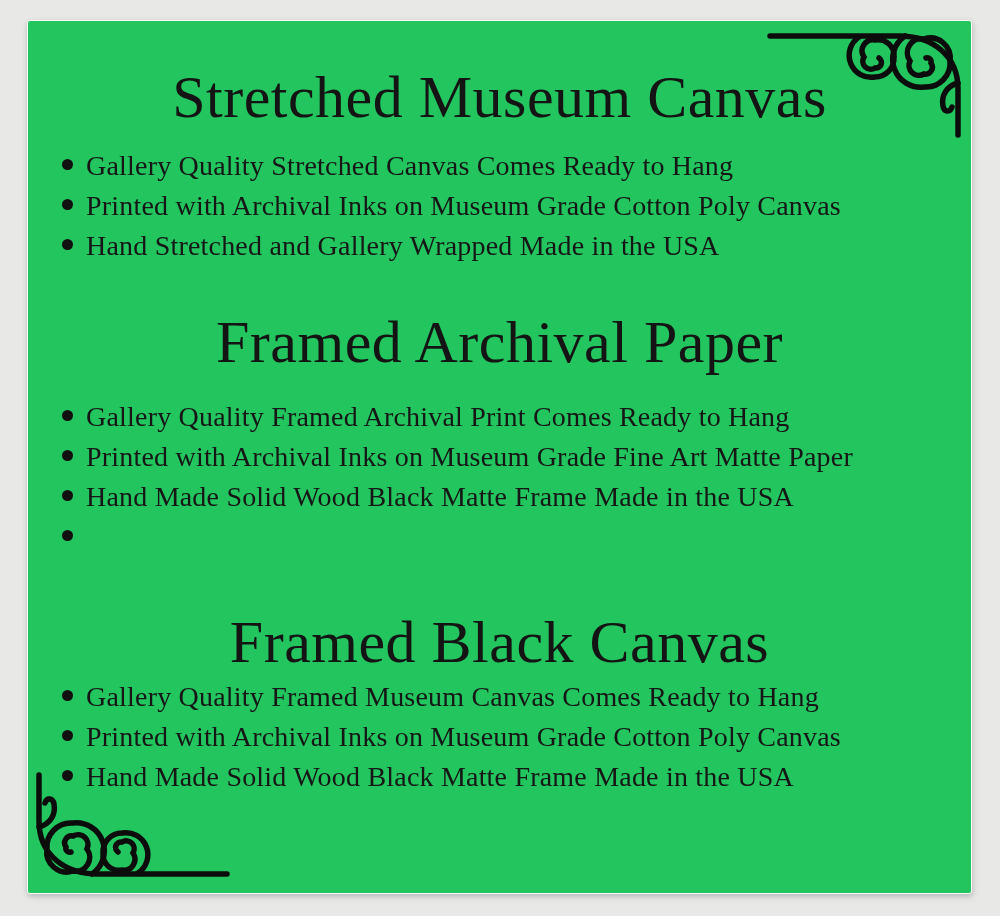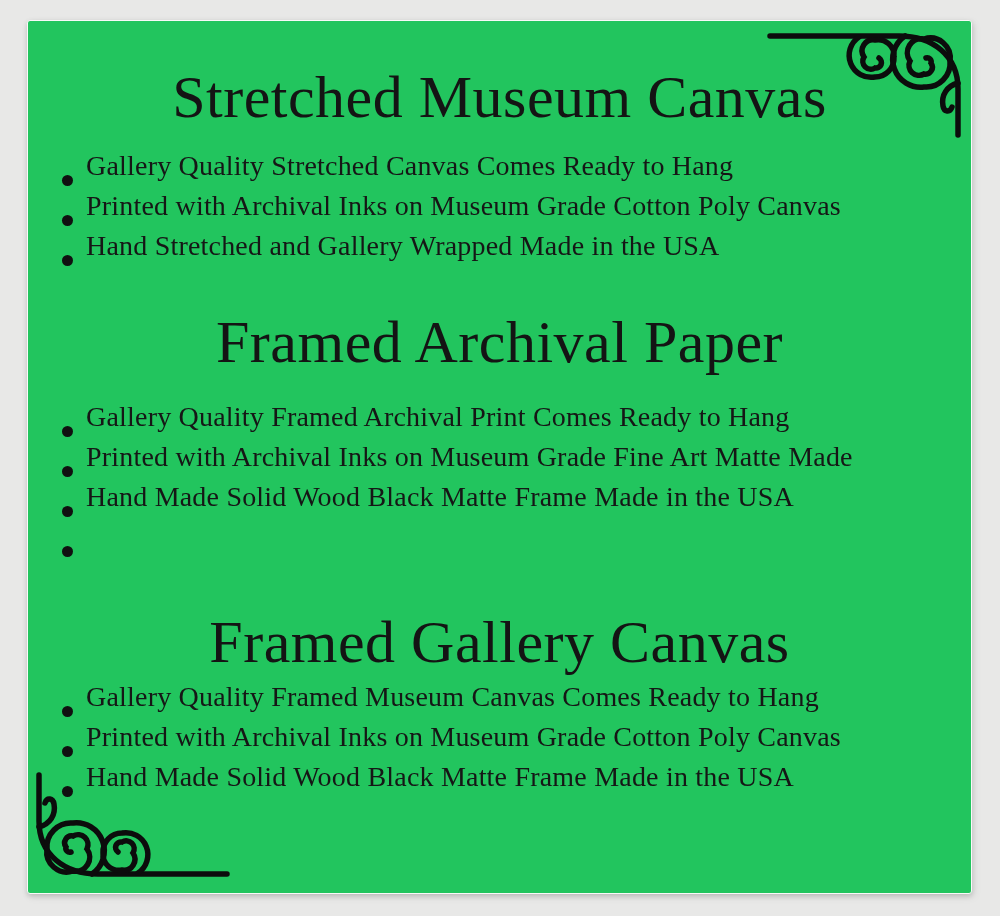--- a/index.html
+++ b/index.html
@@ -34,21 +34,21 @@
     color: #141414;
     letter-spacing: 0.5px;
   }
   .bullets {
     list-style: none;
     margin: 0;
     padding: 0 0 0 34px;
   }
   .bullet {
     display: flex;
-    align-items: flex-end;
+    align-items: center;
     line-height: 40px;
     height: 40px;
     font-size: 28px;
     color: #161616;
     letter-spacing: 0.2px;
     white-space: nowrap;
   }
   .dot {
     flex: 0 0 auto;
     width: 11px;
@@ -117,34 +117,34 @@
 
   <section class="sec" id="sec2">
     <h1 class="title">Framed Archival Paper</h1>
     <ul class="bullets">
       <li class="bullet">
         <span class="dot"></span>
         <span>Gallery Quality Framed Archival Print Comes Ready to Hang</span>
       </li>
       <li class="bullet">
         <span class="dot"></span>
-        <span>Printed with Archival Inks on Museum Grade Fine Art Matte Made</span>
+        <span>Printed with Archival Inks on Museum Grade Fine Art Matte Paper</span>
       </li>
       <li class="bullet">
         <span class="dot"></span>
         <span>Hand Made Solid Wood Black Matte Frame Made in the USA</span>
       </li>
       <li class="bullet">
         <span class="dot"></span>
       </li>
     </ul>
   </section>
 
   <section class="sec" id="sec3">
-    <h1 class="title">Framed Gallery Canvas</h1>
+    <h1 class="title">Framed Black Canvas</h1>
     <ul class="bullets">
       <li class="bullet">
         <span class="dot"></span>
         <span>Gallery Quality Framed Museum Canvas Comes Ready to Hang</span>
       </li>
       <li class="bullet">
         <span class="dot"></span>
         <span>Printed with Archival Inks on Museum Grade Cotton Poly Canvas</span>
       </li>
       <li class="bullet">

